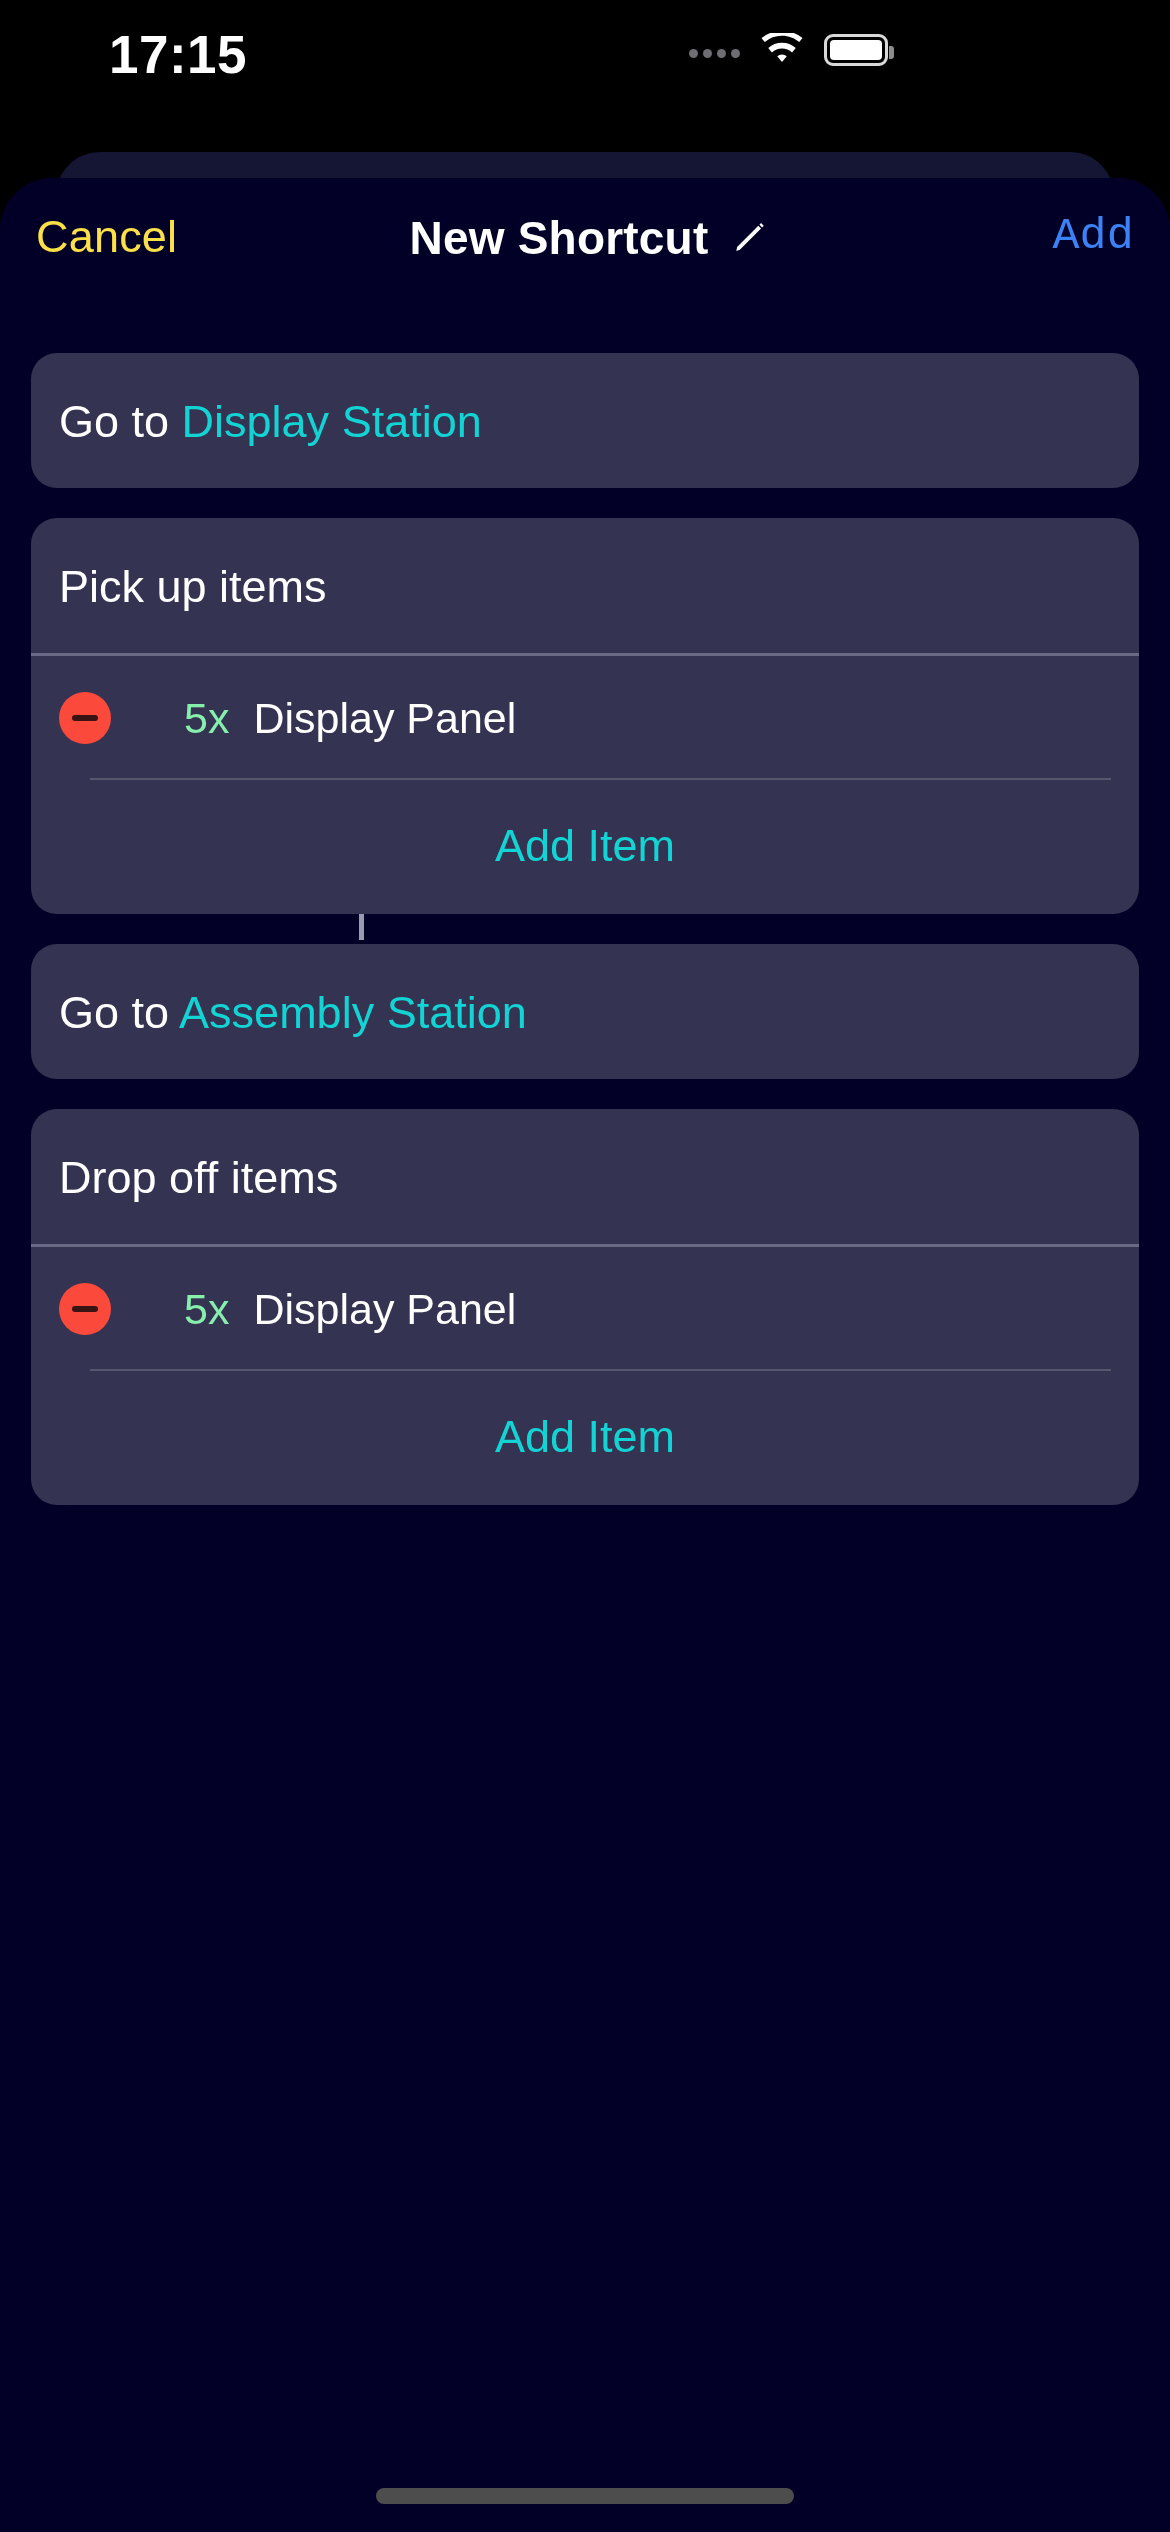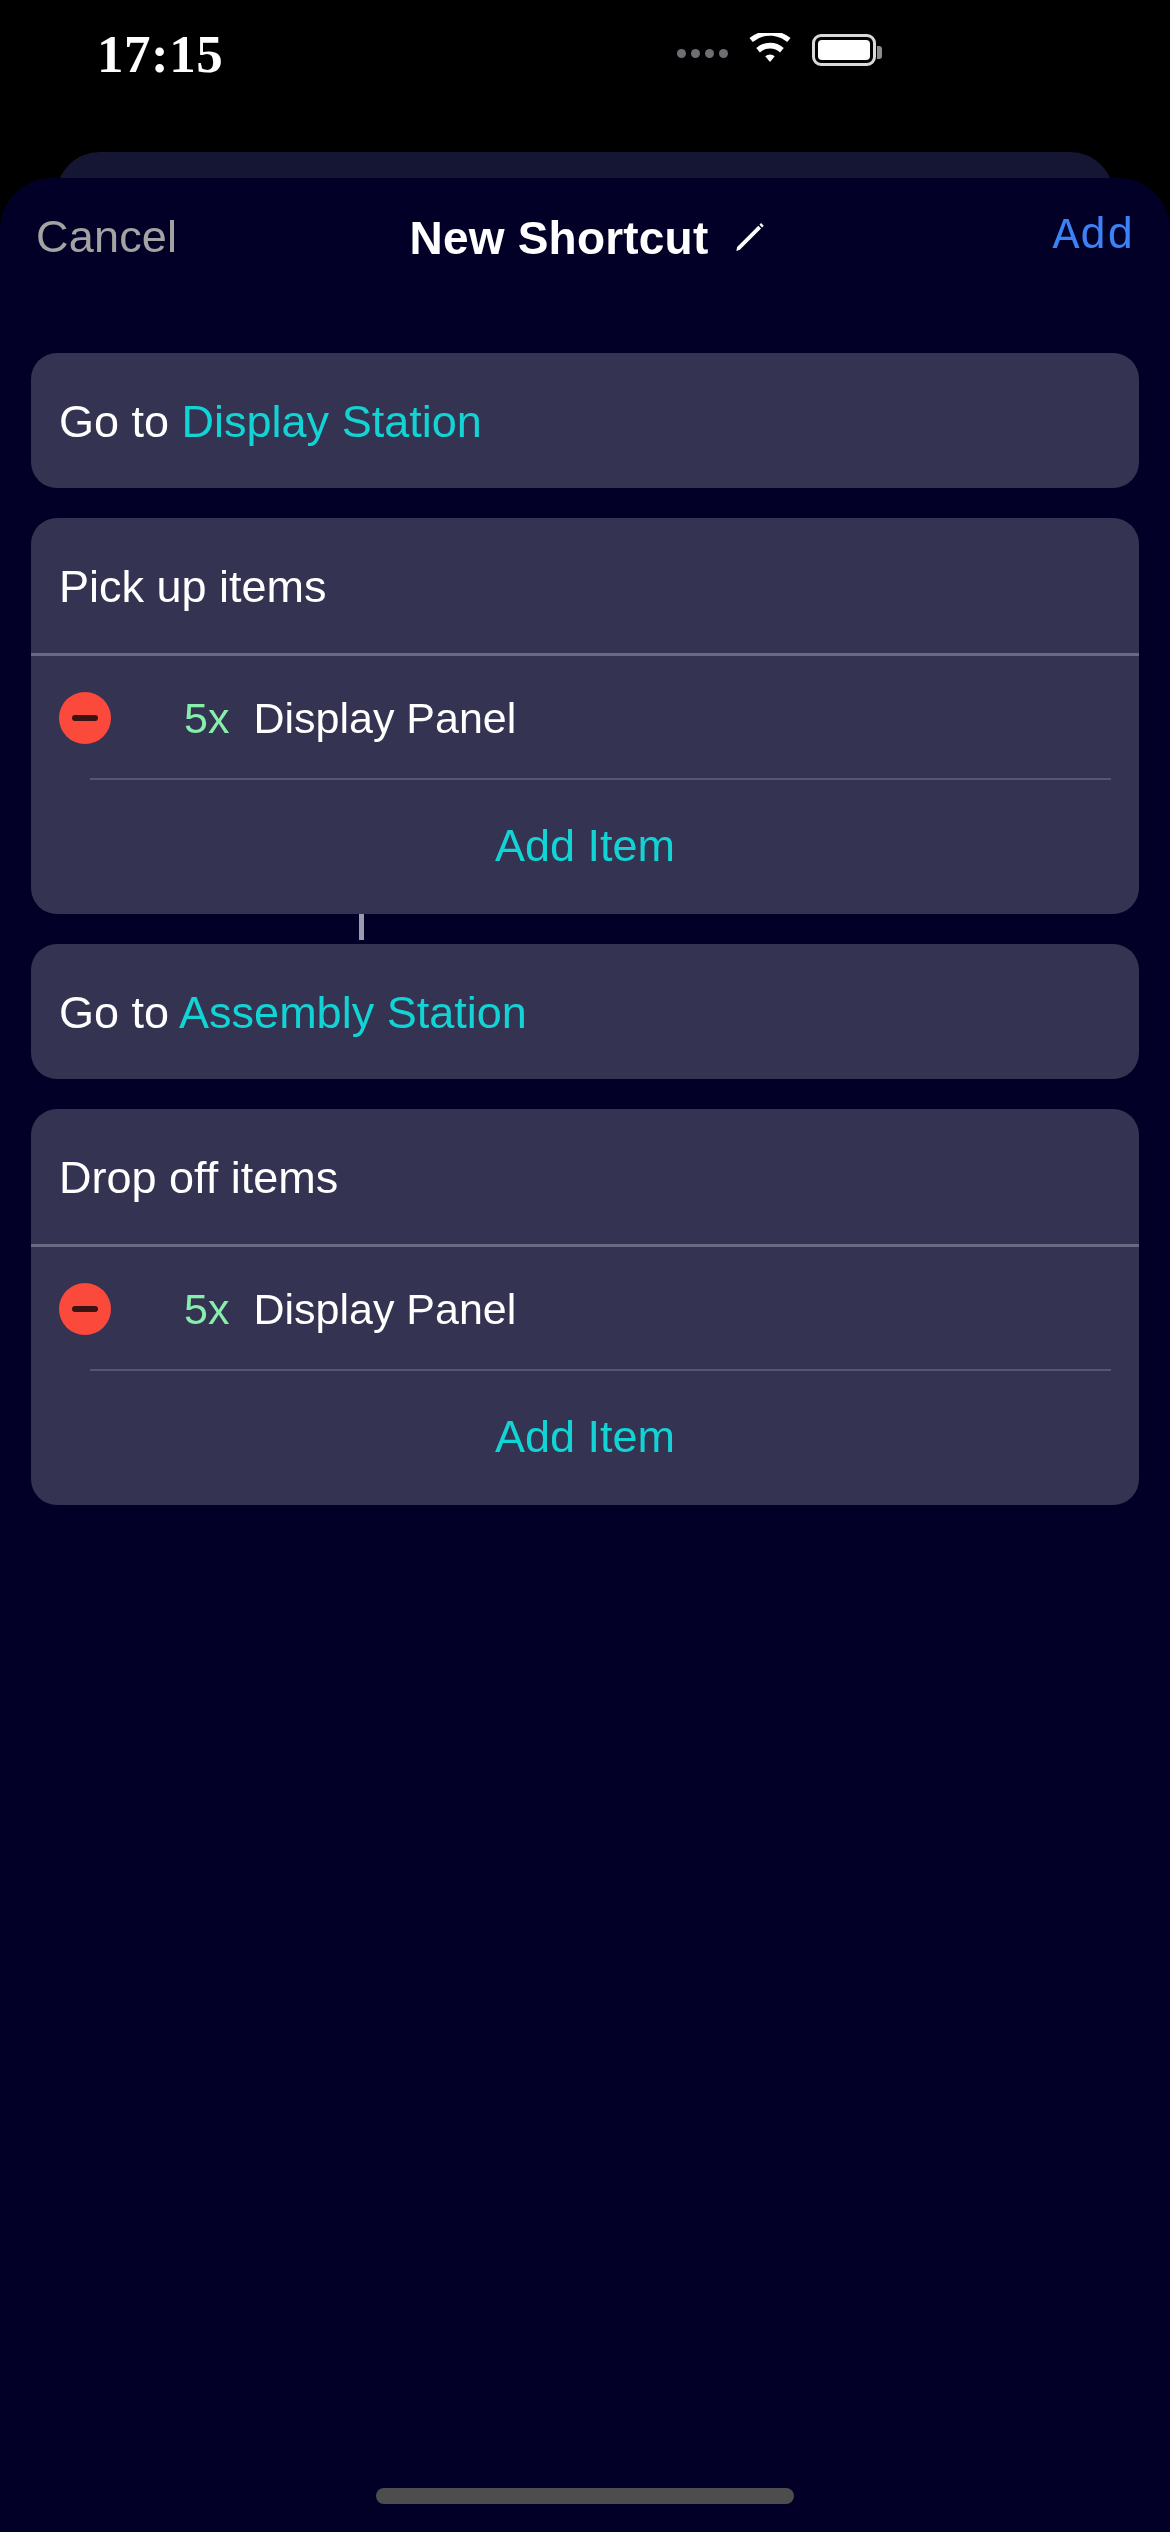--- a/index.html
+++ b/index.html
@@ -11,23 +11,22 @@
   }
 
   #screen {
     position:relative;
     width:1170px; height:2532px;
     background:#000000;
   }
 
   
   #status-bar {
-    position:absolute; top:0; left:0; width:938px; height:110px;
+    position:absolute; top:0; left:12px; width:938px; height:110px;
     z-index:40;
-    font-family:Liberation Serif, serif;
   }
   #status-time {
     position:absolute; left:97px; top:24px;
     font-size:53px; font-weight:700; color:#ffffff;
     letter-spacing:0.5px;
   }
   #status-right {
     position:absolute; right:62px; top:24px;
     display:flex; align-items:center; gap:20px; height:52px;
   }
@@ -58,21 +57,21 @@
     background:#030027; border-radius:52px 52px 0 0;
     z-index:10; overflow:hidden;
   }
 
   
   #navbar {
     position:relative; height:105px; width:100%;
   }
   #cancel-btn {
     position:absolute; left:36px; top:33px;
-    font-size:45px; color:#a3a3a3; letter-spacing:0.2px;
+    font-size:45px; color:#fde047; letter-spacing:0.2px;
     background:none; border:none; font-family:inherit; cursor:pointer;
   }
   #title-wrap {
     position:absolute; left:8px; right:0; top:33px;
     display:flex; align-items:center; justify-content:center; gap:22px;
   }
   #nav-title {
     font-size:46px; font-weight:700; color:#ffffff; letter-spacing:0.2px;
   }
   #edit-pencil { display:block; width:38px; height:38px; }

